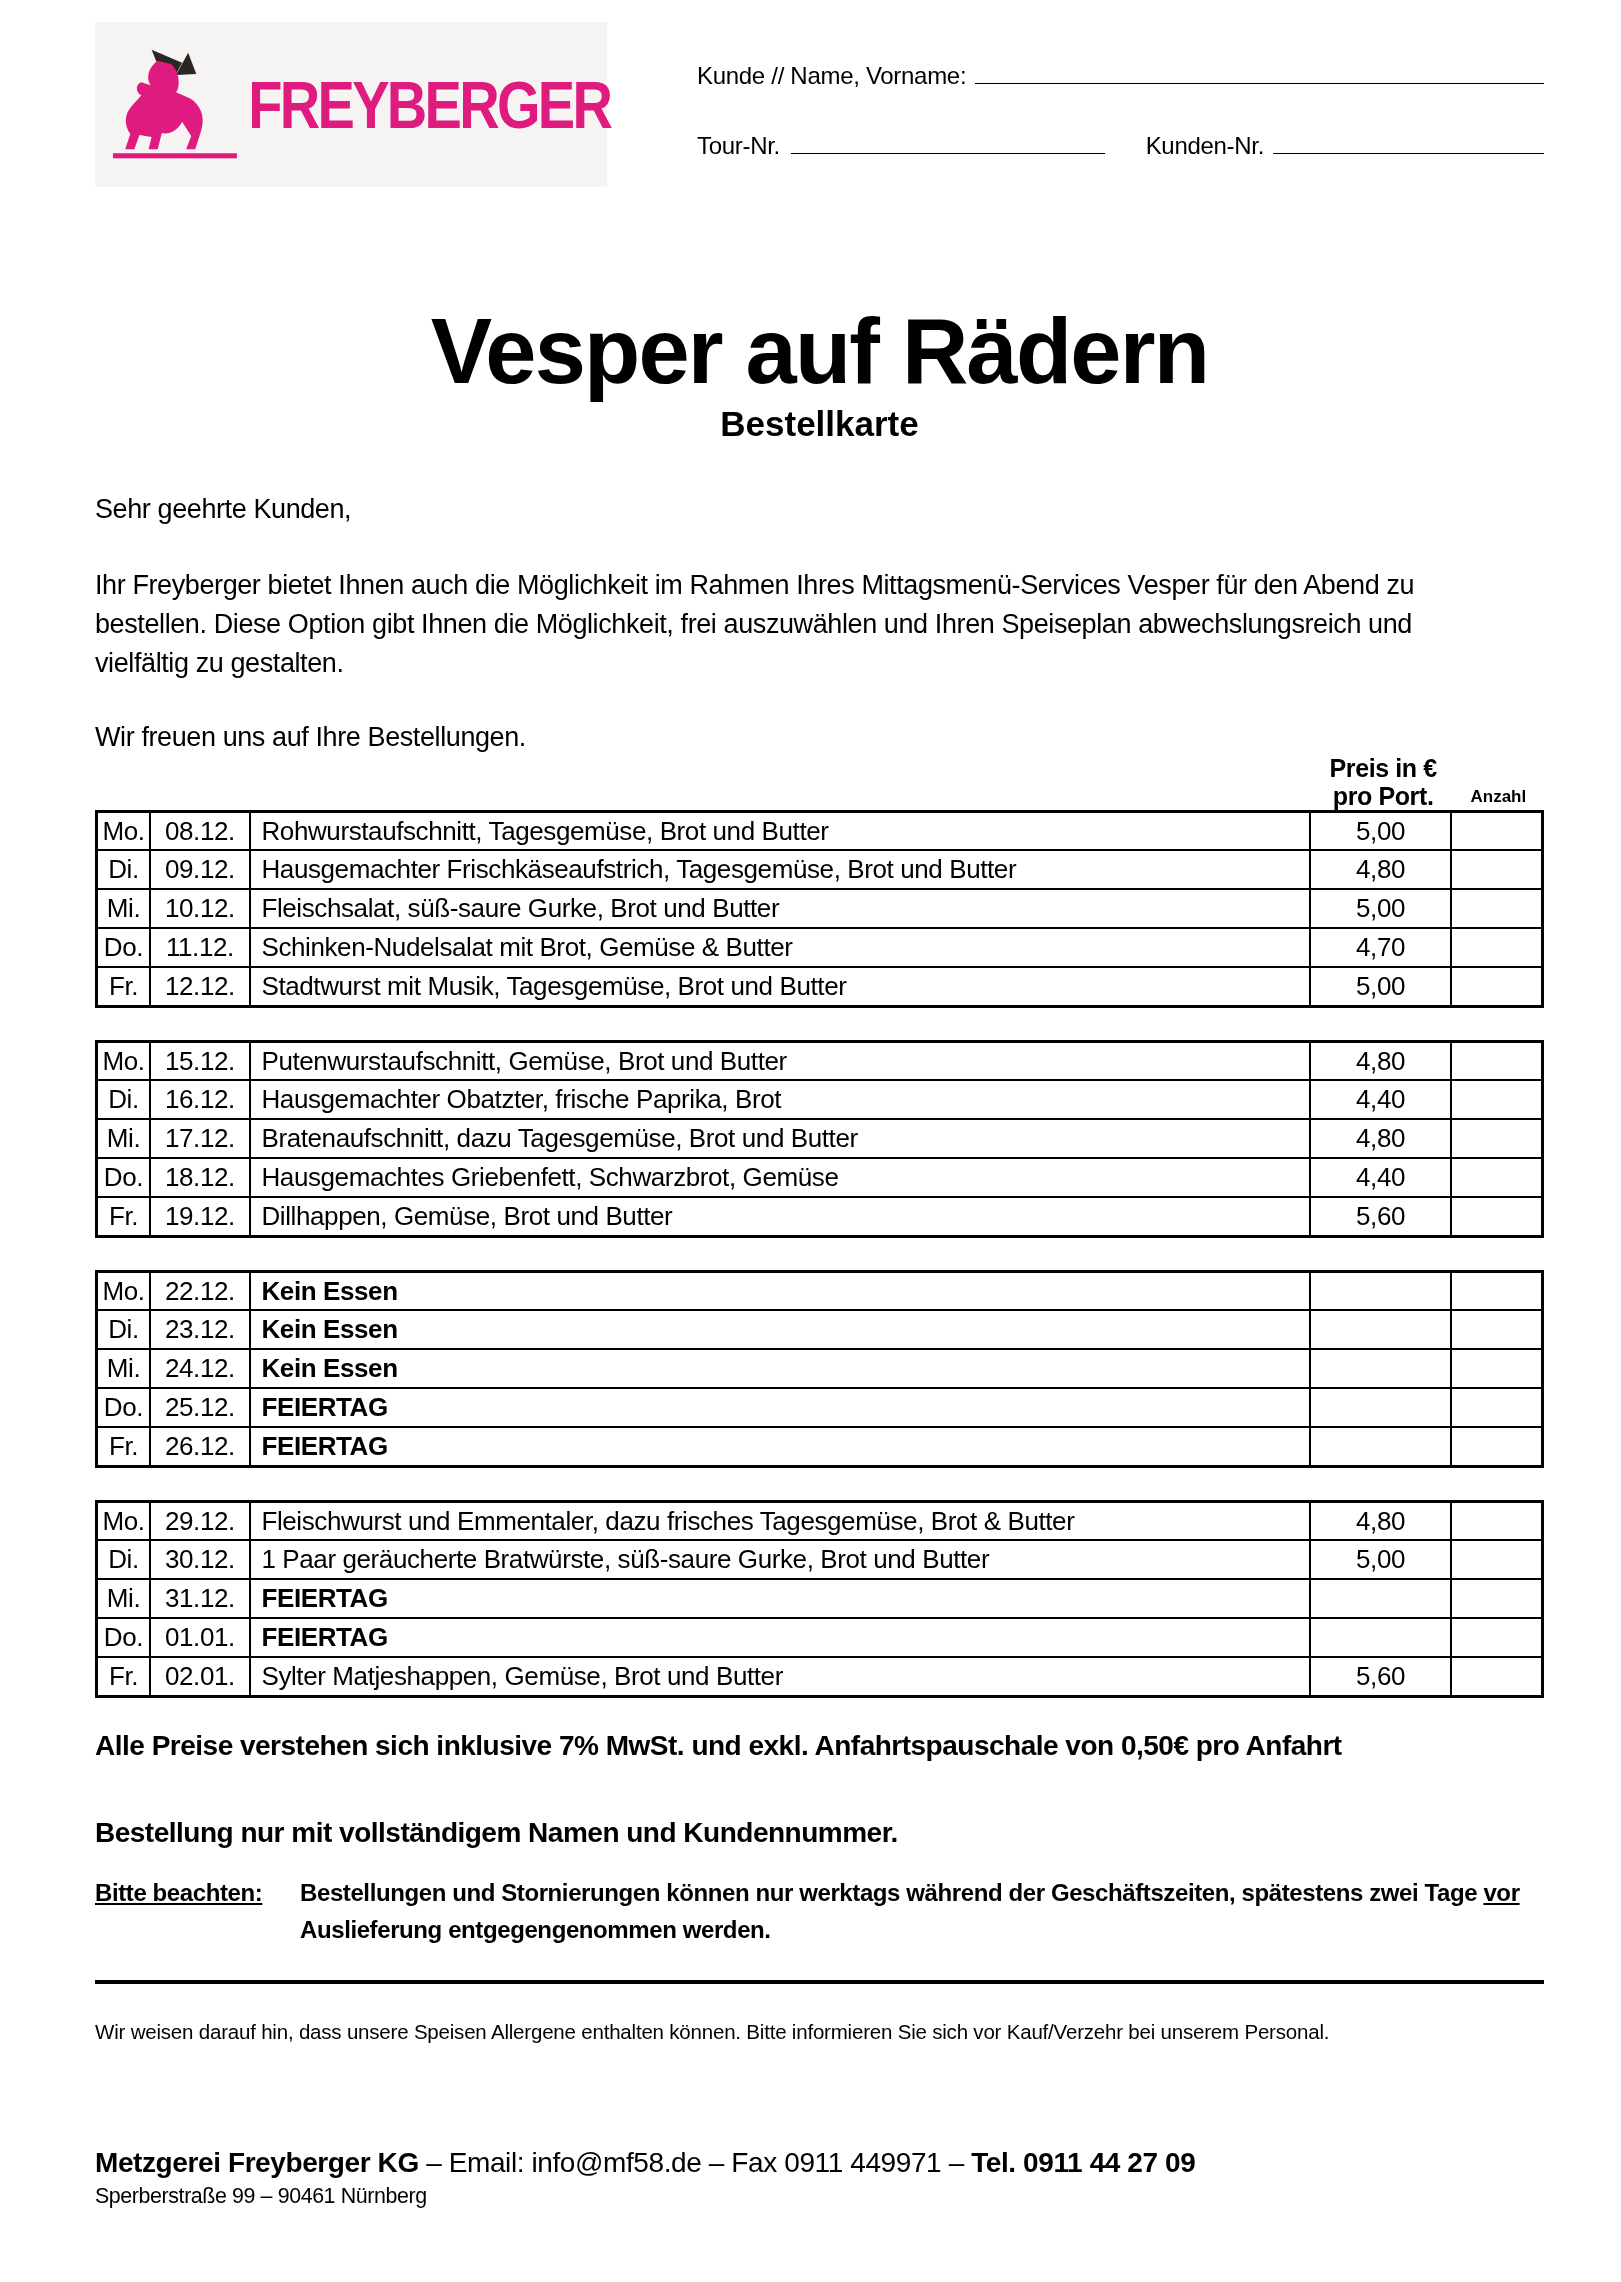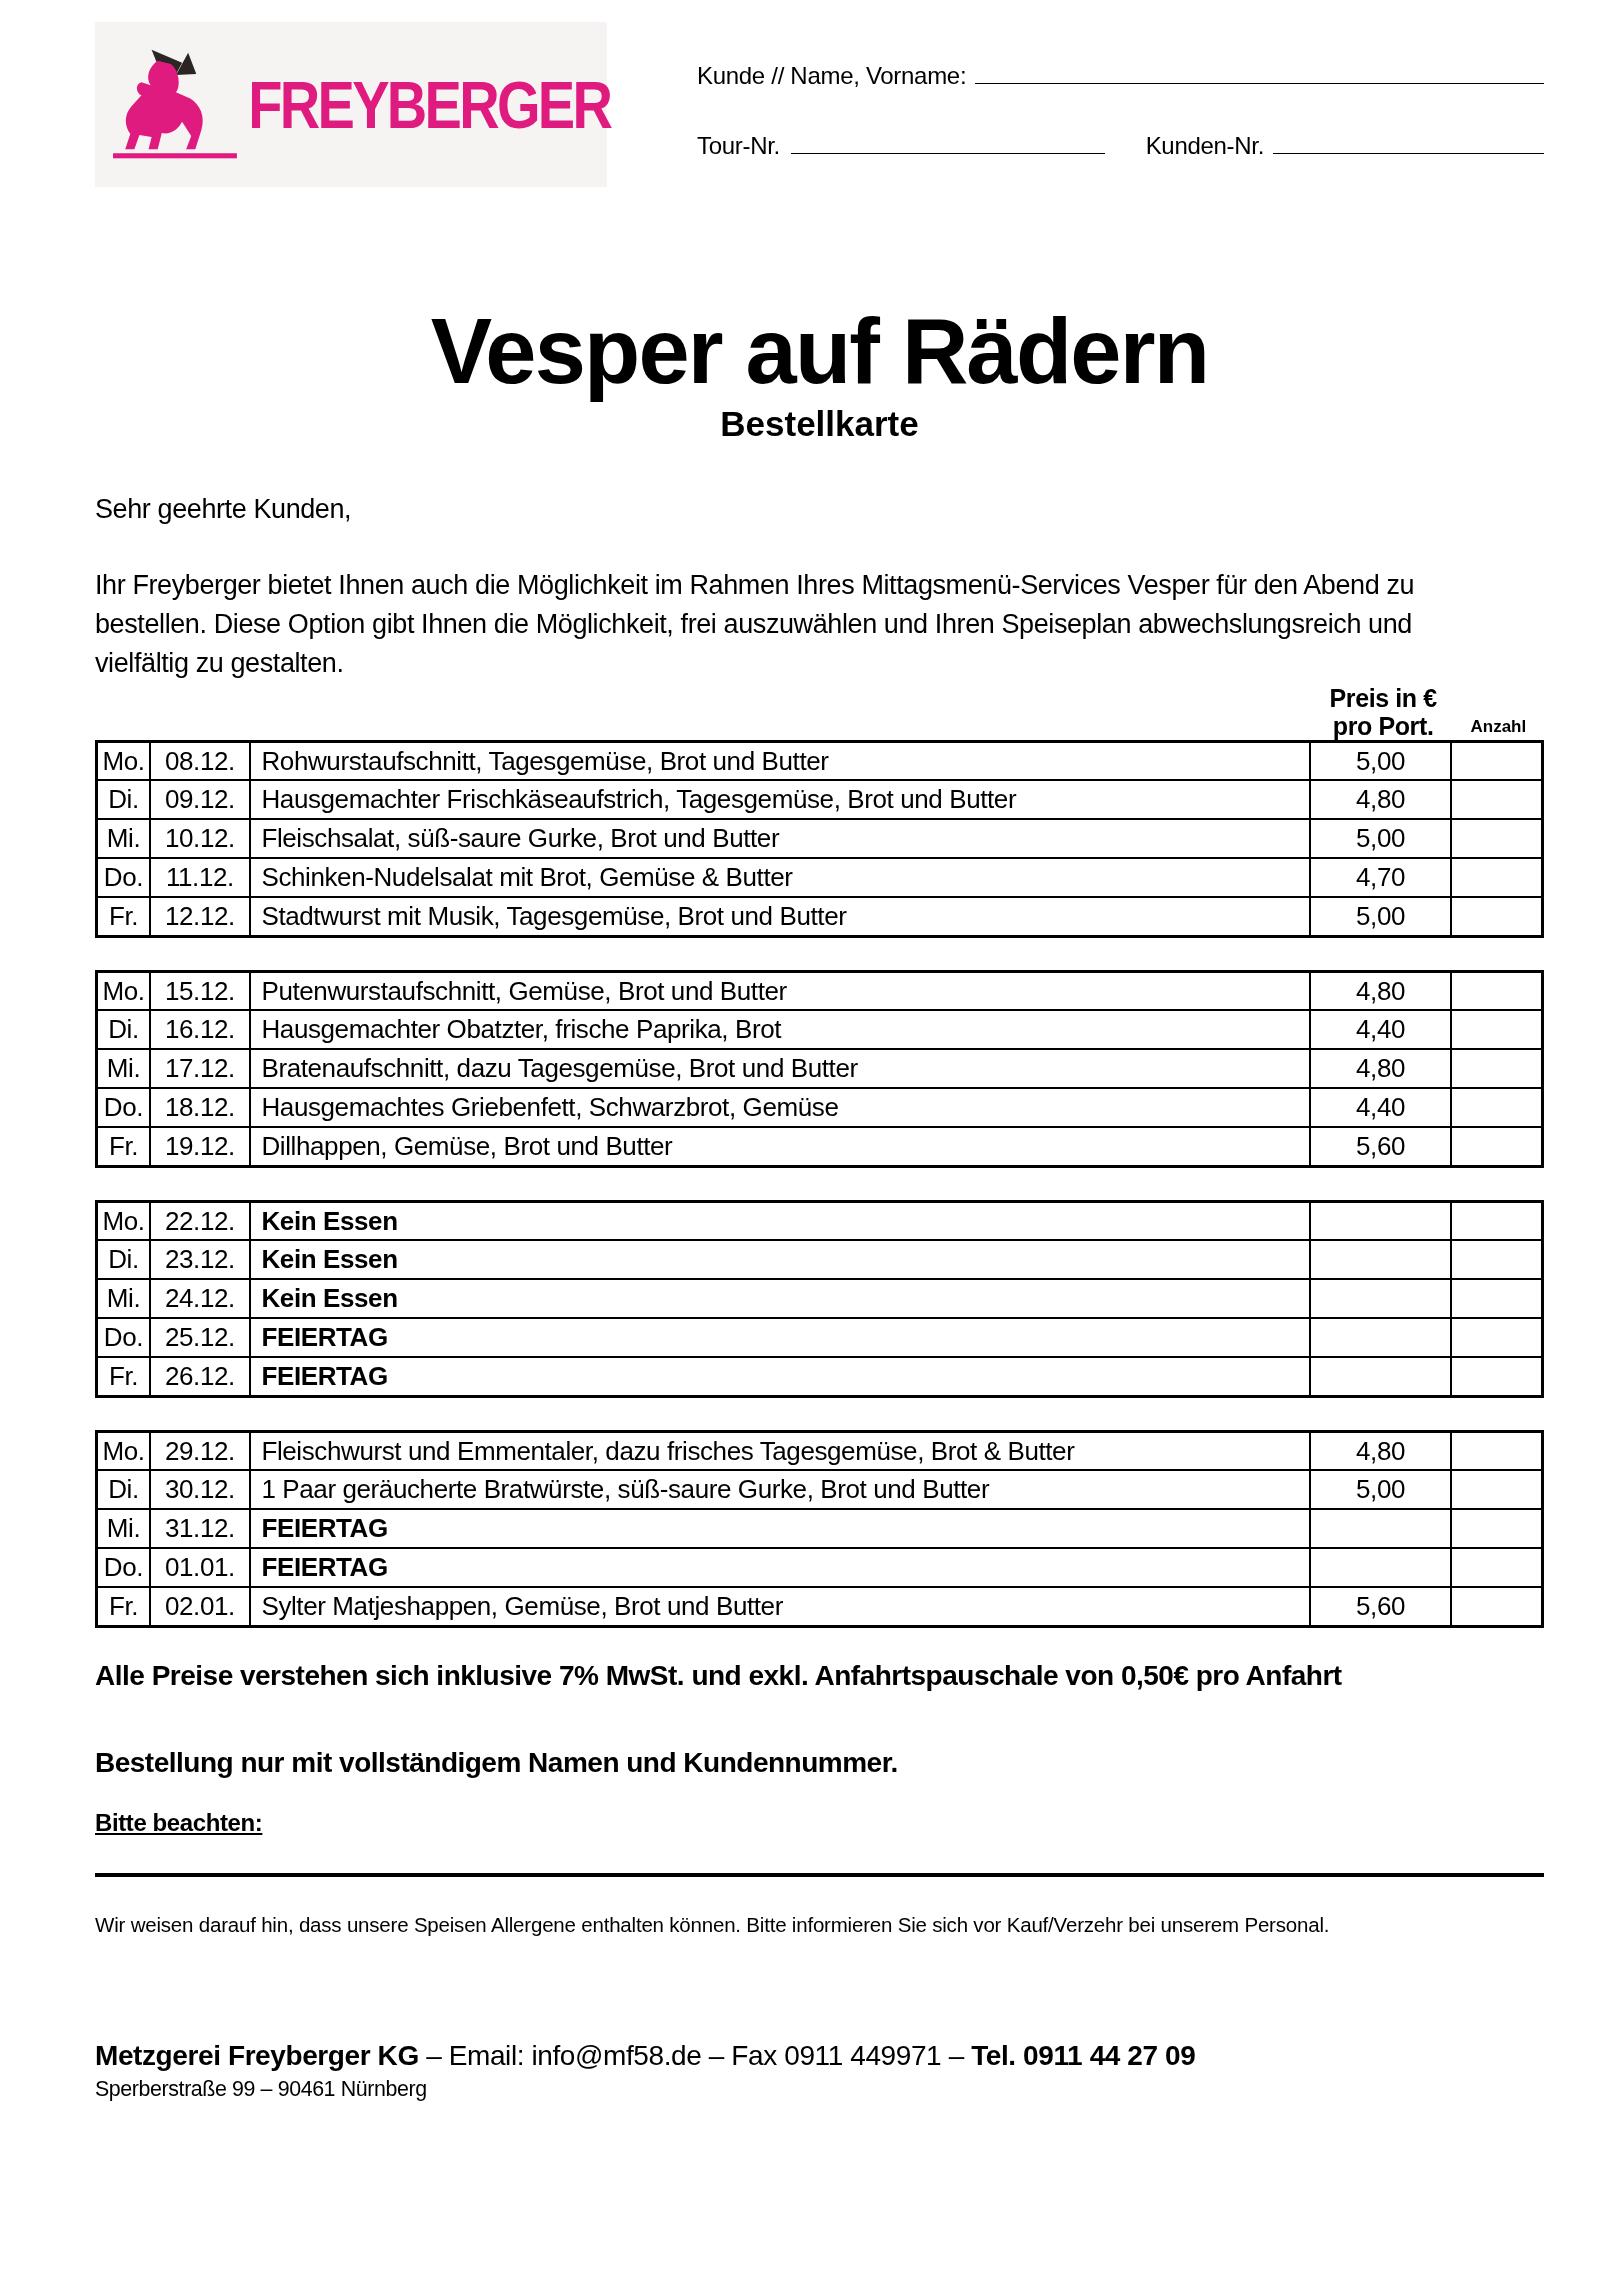--- a/index.html
+++ b/index.html
@@ -138,20 +138,21 @@
         <span class="blank grow"></span>
       </div>
     </div>
   </div>
 
   <div class="title">Vesper auf Rädern</div>
   <div class="subtitle">Bestellkarte</div>
 
   <p class="salutation">Sehr geehrte Kunden,</p>
   <p class="intro-body">Ihr Freyberger bietet Ihnen auch die Möglichkeit im Rahmen Ihres Mittagsmenü-Services Vesper für den Abend zu bestellen. Diese Option gibt Ihnen die Möglichkeit, frei auszuwählen und Ihren Speiseplan abwechslungsreich und vielfältig zu gestalten.</p>
+  <p class="closing">Wir freuen uns auf Ihre Bestellungen.</p>
 
   <div class="price-header">
     <div class="pp">
       <div>Preis in €</div>
       <div>pro Port.</div>
     </div>
     <div class="anz">Anzahl</div>
   </div>
 
   <table class="menu-table">
@@ -340,20 +341,21 @@
           <td class="col-qty"></td>
         </tr>
       </tbody>
   </table>
 
   <p class="note1">Alle Preise verstehen sich inklusive 7% MwSt. und exkl. Anfahrtspauschale von 0,50€ pro Anfahrt</p>
   <p class="note2">Bestellung nur mit vollständigem Namen und Kundennummer.</p>
 
   <div class="attention">
     <span class="attention-label">Bitte beachten:</span>
+    <span class="attention-text"><span>Bestellungen und Stornierungen können nur werktags während der Geschäftszeiten, spätestens zwei Tage </span><span class="u">vor</span><span> Auslieferung entgegengenommen werden.</span></span>
   </div>
 
   <hr class="divider">
 
   <p class="allergen">Wir weisen darauf hin, dass unsere Speisen Allergene enthalten können. Bitte informieren Sie sich vor Kauf/Verzehr bei unserem Personal.</p>
 
   <div class="footer">
     <div><span class="b">Metzgerei Freyberger KG</span><span> – Email: info@mf58.de – Fax 0911 449971 – </span><span class="b">Tel. 0911 44 27 09</span></div>
     <div class="address">Sperberstraße 99 – 90461 Nürnberg</div>
   </div>

